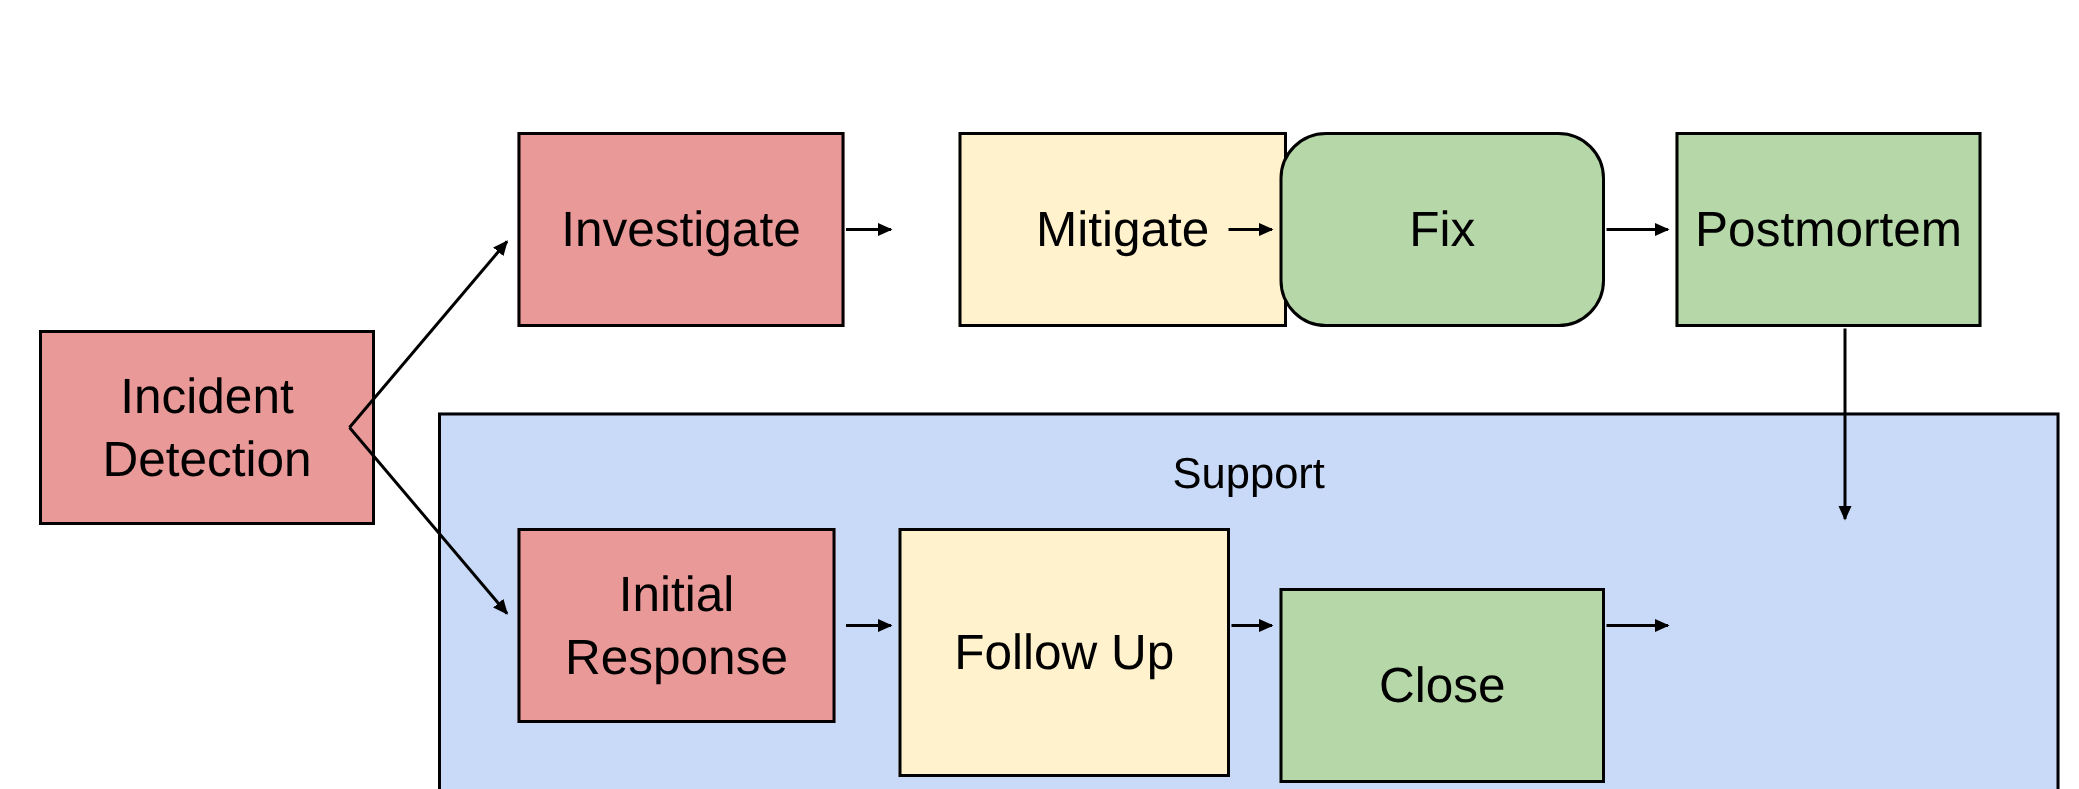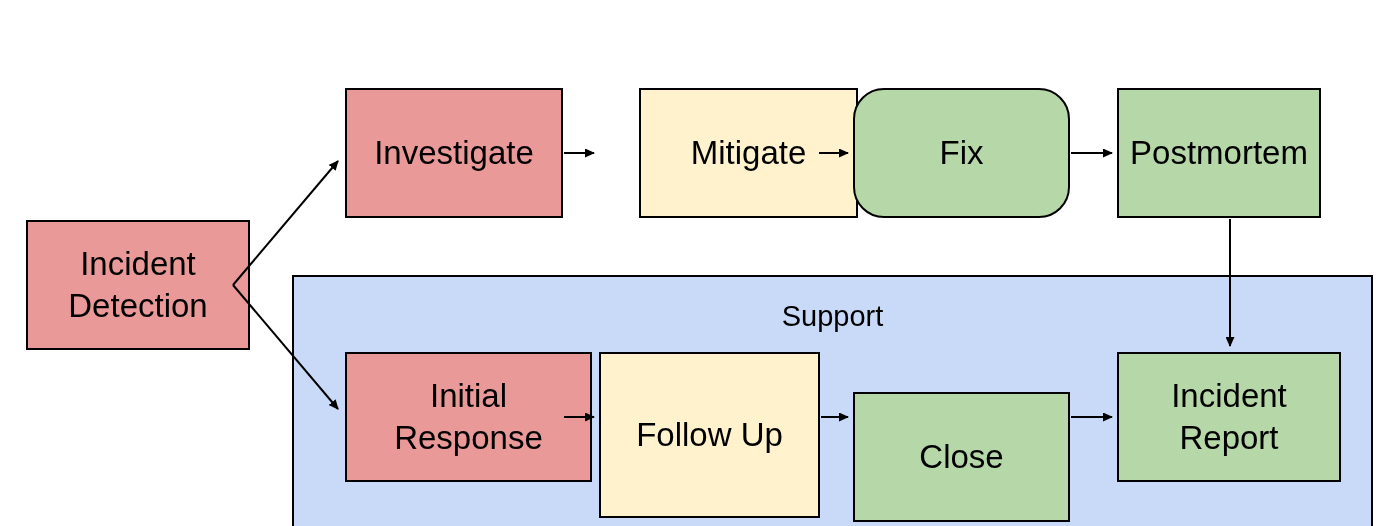--- a/index.html
+++ b/index.html
@@ -43,21 +43,21 @@
     line-height: 1.28;
     color: #000000;
     z-index: 2;
     padding: 16px 18px;
   }
   #node-incident-detection { left: 13px;   top: 220px; width: 224px; height: 130px; margin-left: 13px; }
   #node-investigate        { left: 345px;  top: 88px;  width: 218px; height: 130px; }
   #node-mitigate           { left: 599px;  top: 88px;  width: 219px; height: 130px; margin-left: 40px; }
   #node-fix                { left: 853px;  top: 88px;  width: 217px; height: 130px; border-radius: 31px; }
   #node-postmortem         { left: 1117px; top: 88px;  width: 204px; height: 130px; }
-  #node-initial-response   { left: 345px;  top: 352px; width: 247px; height: 130px; }
+  #node-initial-response   { left: 345px;  top: 352px; width: 212px; height: 130px; }
   #node-follow-up          { left: 599px;  top: 352px; width: 221px; height: 166px; }
   #node-close              { left: 853px;  top: 352px; width: 217px; height: 130px; }
   #node-incident-report    { left: 1117px; top: 352px; width: 224px; height: 130px; }
 
   .edges-overlay {
     position: absolute;
     left: 0; top: 0;
     width: 1386px;
     height: 526px;
     z-index: 3;
@@ -84,21 +84,20 @@
   <div class="node" id="node-fix" style="background-color: rgb(182, 215, 168);">Fix</div>
 
   <div class="node" id="node-postmortem" style="background-color: rgb(182, 215, 168);">Postmortem</div>
 
   <div class="node" id="node-initial-response" style="background-color: rgb(234, 153, 153);">Initial Response</div>
 
   <div class="node" id="node-follow-up" style="background-color: rgb(255, 242, 204);">Follow Up</div>
 
   <div class="node" id="node-close" style="background-color: rgb(182, 215, 168); margin-top: 40px;">Close</div>
 
-  <div class="node" id="node-incident-report" style="background-color: rgb(182, 215, 168);">Incident Report</div>
 
   <svg class="edges-overlay" viewBox="0 0 1386 526" xmlns="http://www.w3.org/2000/svg">
     <defs>
       <marker id="arrowhead" markerWidth="11" markerHeight="9" refX="9" refY="4.5" orient="auto" markerUnits="userSpaceOnUse">
         <path d="M0,0 L10,4.5 L0,9 Z" fill="#000000"></path>
       </marker>
     </defs>
     <line x1="233" y1="285" x2="338" y2="161" marker-end="url(#arrowhead)"></line>
     <line x1="233" y1="285" x2="338" y2="409" marker-end="url(#arrowhead)"></line>
     <line x1="564" y1="153" x2="594" y2="153" marker-end="url(#arrowhead)"></line>

